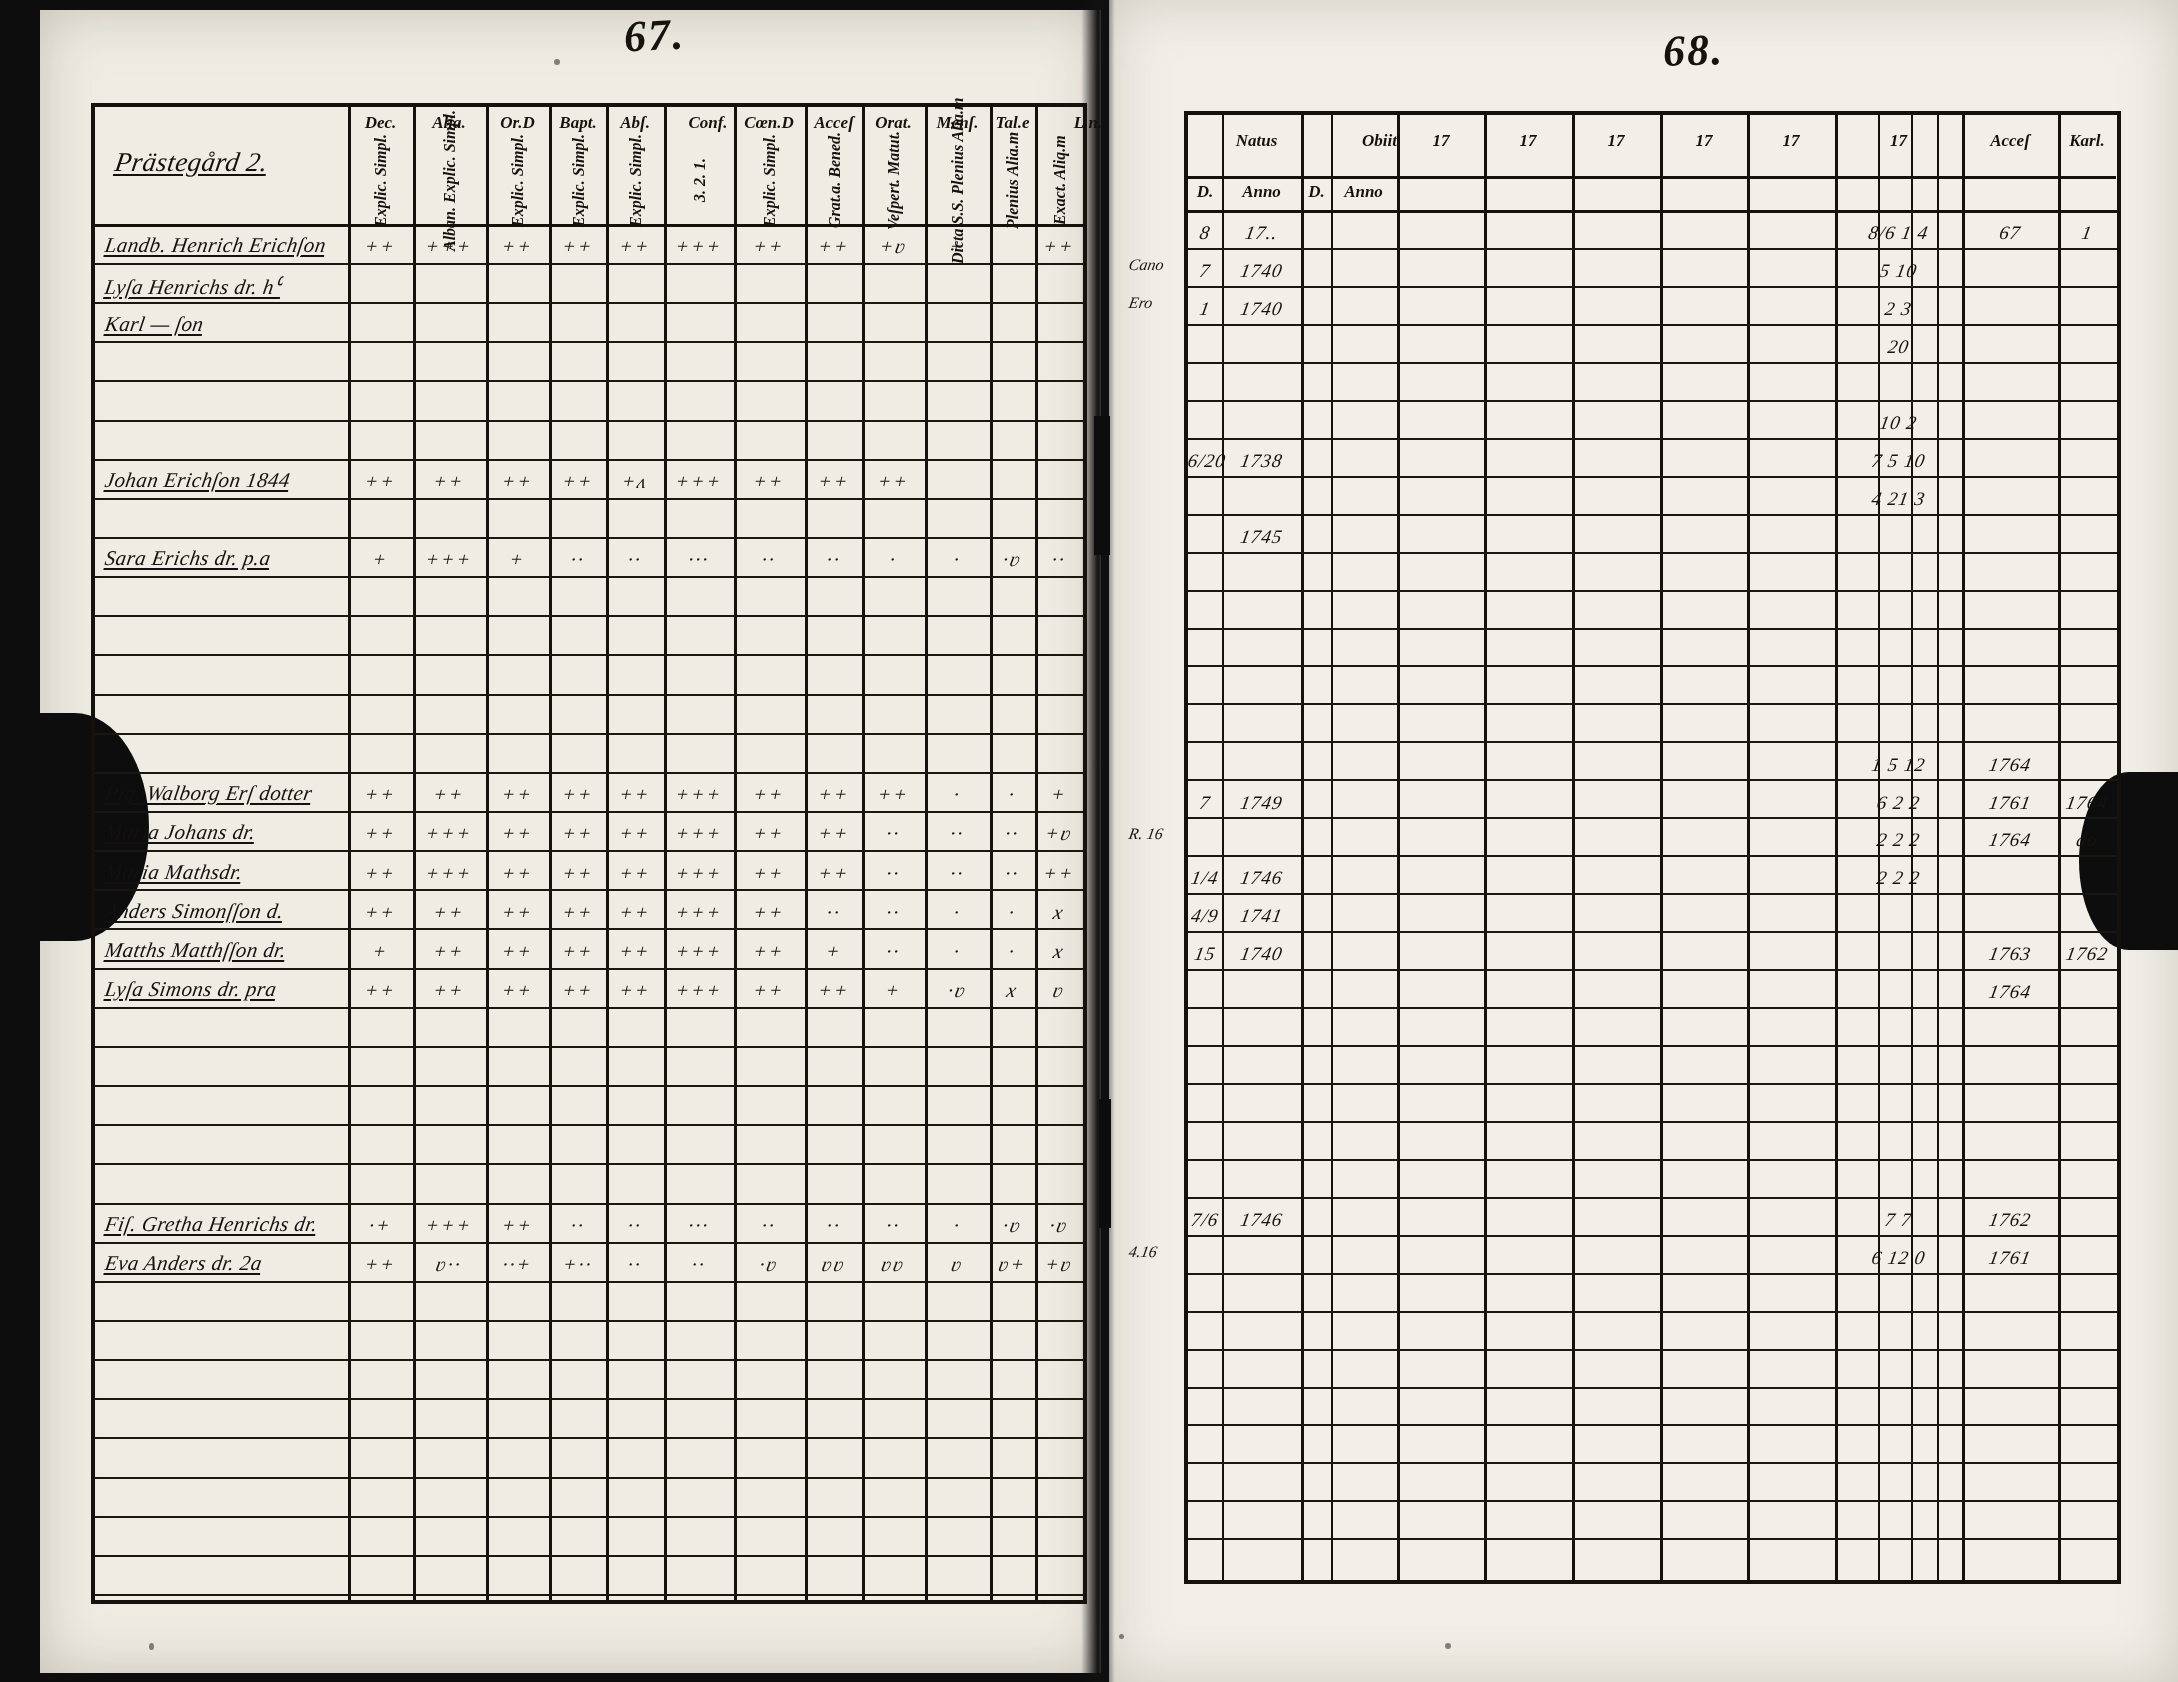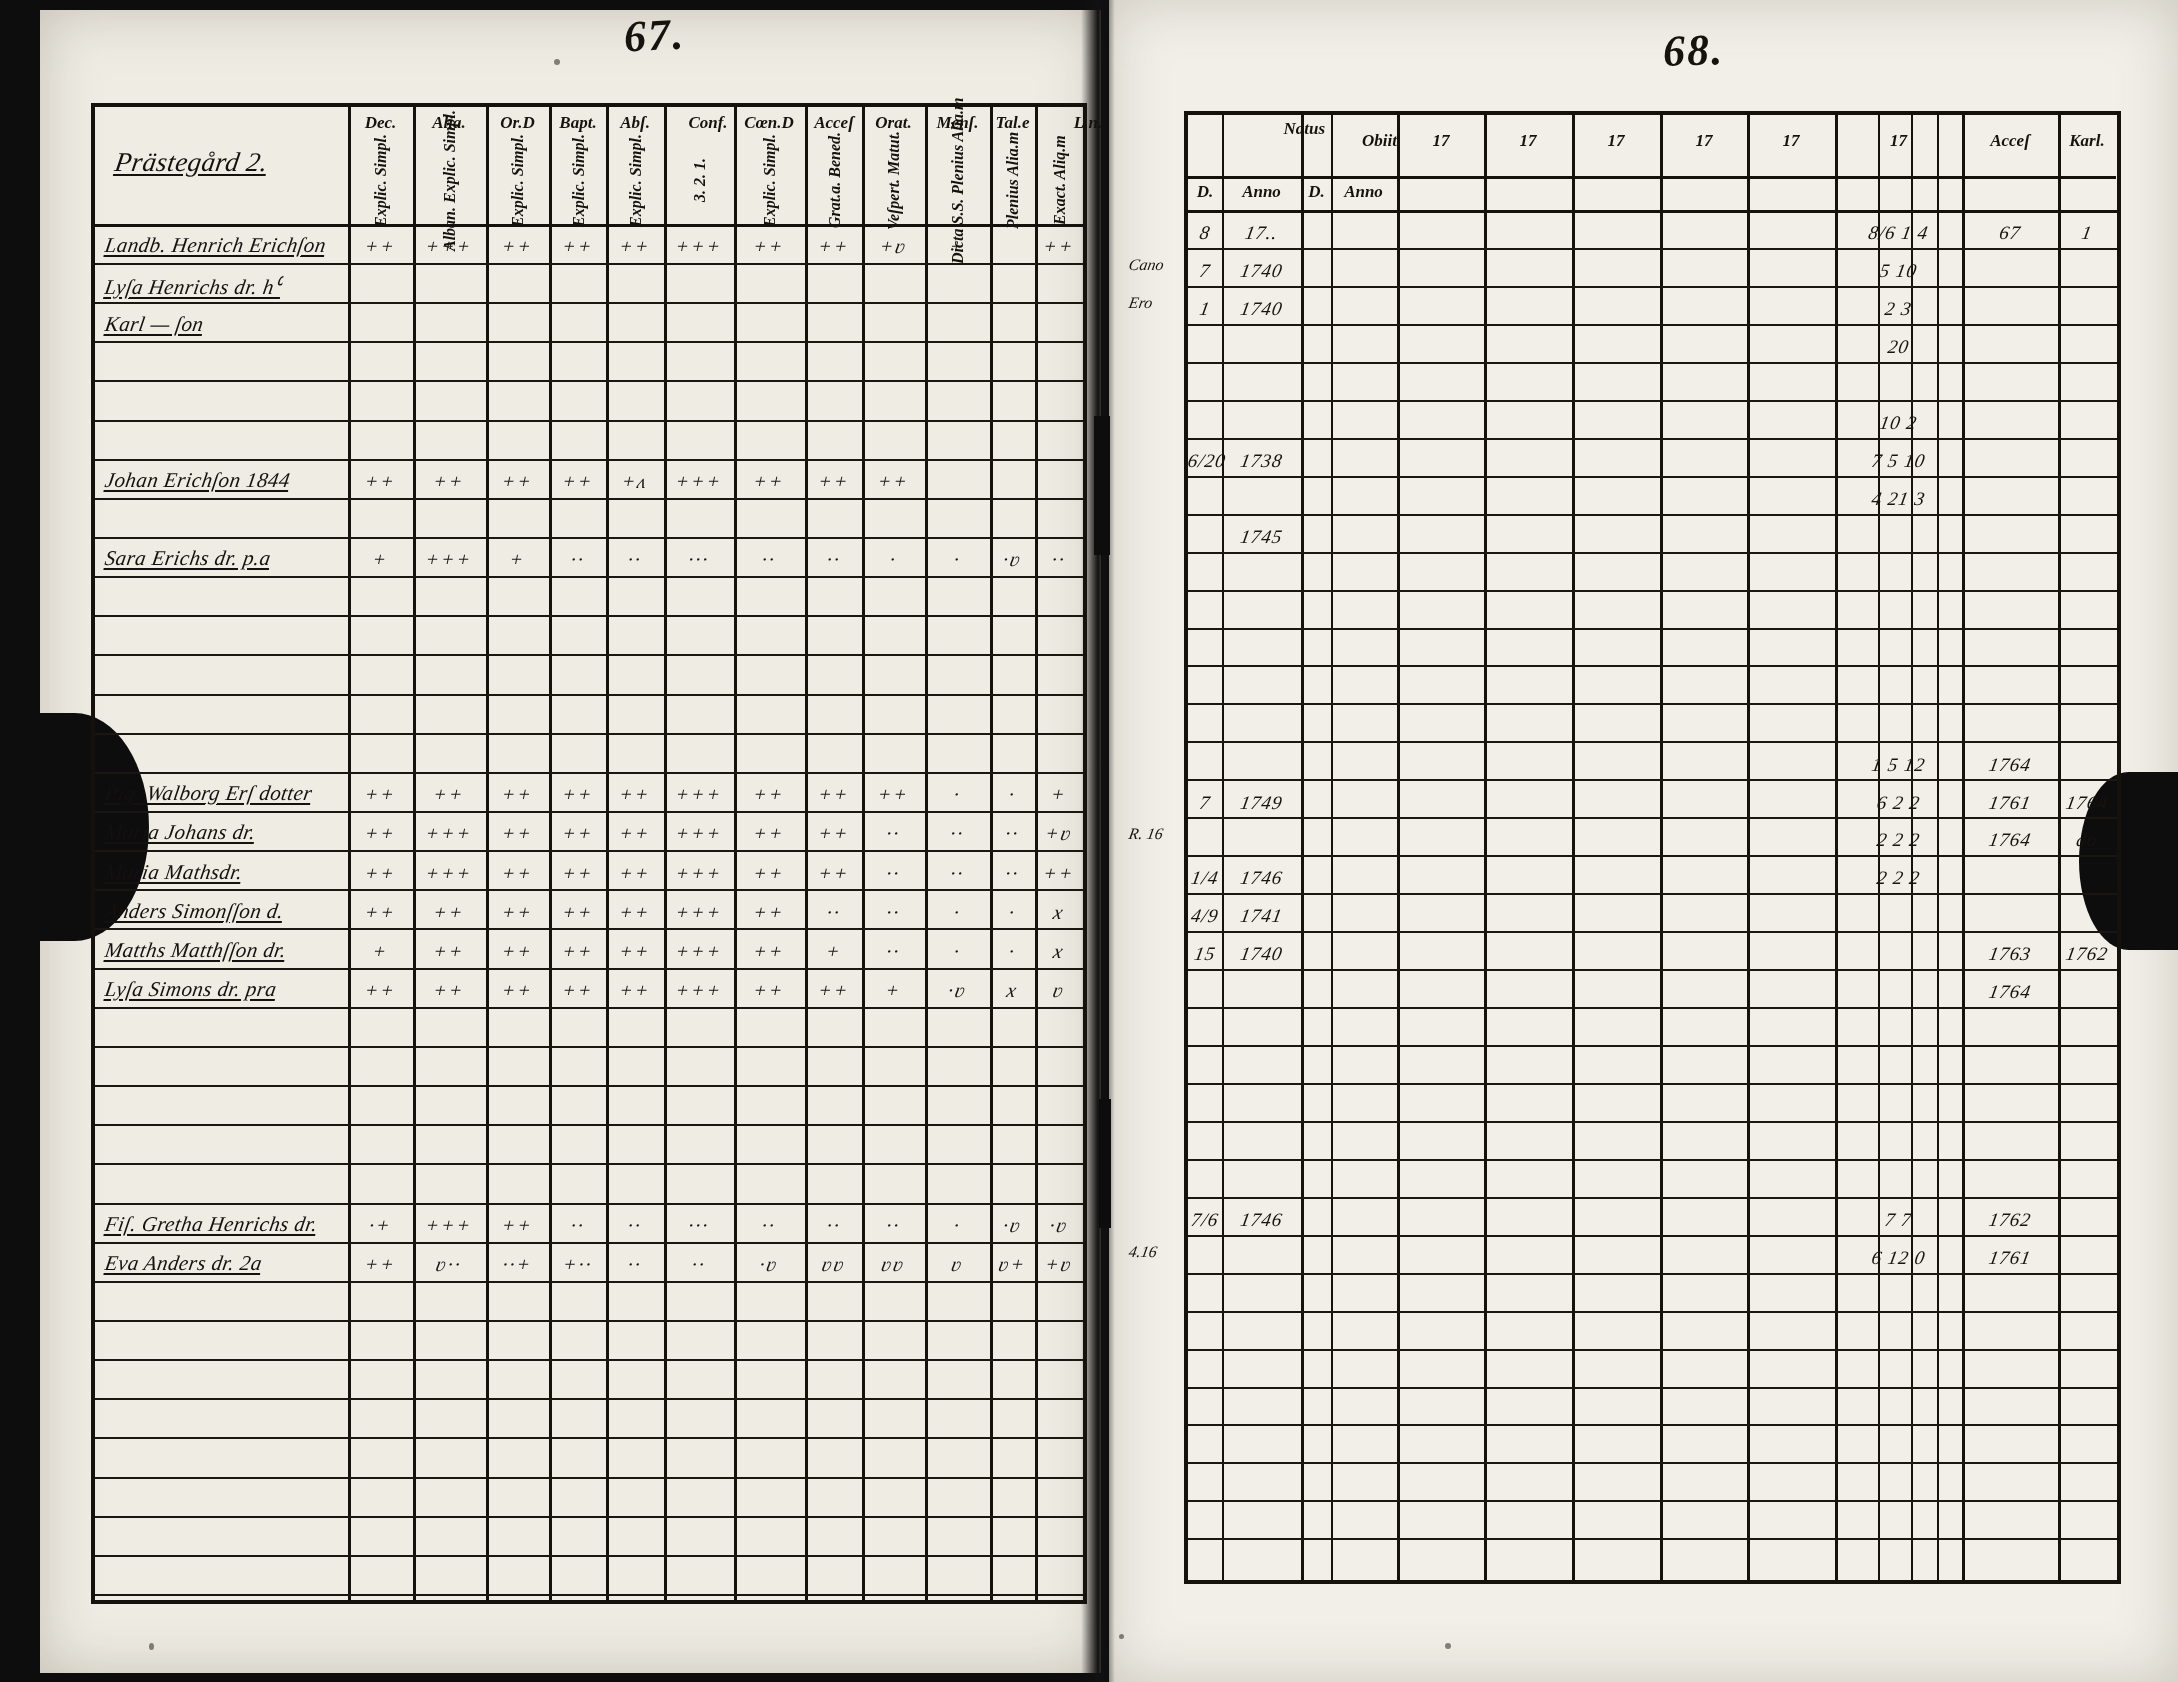--- a/index.html
+++ b/index.html
@@ -404,21 +404,21 @@
         <div class="hline" style="top: 1158px;"></div>
         <div class="hline" style="top: 1196px;"></div>
         <div class="hline" style="top: 1234px;"></div>
         <div class="hline" style="top: 1272px;"></div>
         <div class="hline" style="top: 1309px;"></div>
         <div class="hline" style="top: 1347px;"></div>
         <div class="hline" style="top: 1385px;"></div>
         <div class="hline" style="top: 1423px;"></div>
       </div>
     <div id="right-heads">
-        <div class="chead" style="left: 0px; top: 4px; width: 137px; text-align: right;">
+        <div class="chead" style="left: 0px; top: 16px; width: 137px; text-align: center;">
           <div class="l1">Natus</div>
         </div>
         <div class="chead" style="left: 113px; top: 16px; width: 96px; text-align: right;">
           <div class="l1">Obiit</div>
         </div>
         <div class="chead" style="left: 209px; top: 16px; width: 88px; text-align: center;">
           <div class="l1">17</div>
         </div>
         <div class="chead" style="left: 296px; top: 16px; width: 88px; text-align: center;">
           <div class="l1">17</div>

